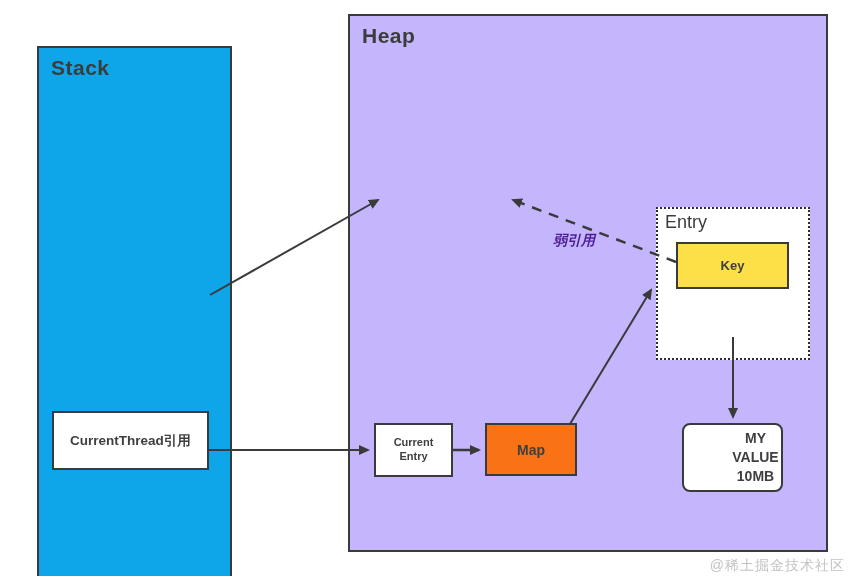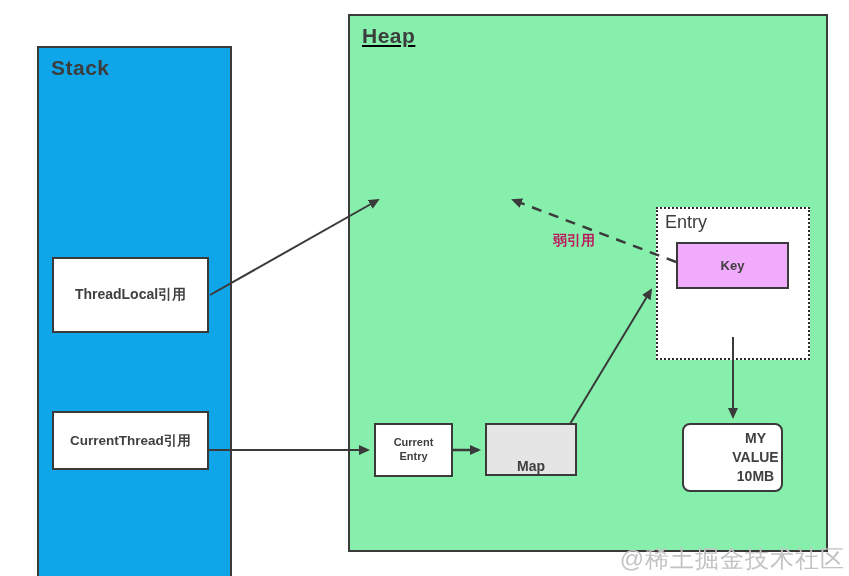--- a/index.html
+++ b/index.html
@@ -24,22 +24,21 @@
   }
   .region-stack {
     left: 37px; top: 14px;
     width: 195px; height: 539px;
     background: #0ea5e9;
     margin-top: 32px;
   }
   .region-heap {
     left: 348px; top: 14px;
     width: 480px; height: 538px;
-    background: #86efac;
-    text-decoration: underline;
+    background: #c4b5fd;
   }
   .region-title {
     font-size: 21px;
     font-weight: 700;
     color: #3c3c3c;
     padding: 8px 0 0 12px;
     letter-spacing: 0.5px;
   }
   
   svg.edges {
@@ -61,78 +60,76 @@
     align-items: center;
     justify-content: center;
     text-align: center;
     z-index: 2;
     font-size: 14px;
   }
   .node-threadlocal      { left: 383px; top: 172px; width: 121px; height: 48px; }
   .node-threadlocal-ref  { left: 52px;  top: 257px; width: 157px; height: 76px; }
   .node-currentthread-ref{ left: 52px;  top: 411px; width: 157px; height: 59px; font-size: 13.5px; }
   .node-current-thread   { left: 374px; top: 423px; width: 79px;  height: 54px; font-size: 11px; line-height: 1.25; }
-  .node-map              { left: 485px; top: 423px; width: 92px;  height: 53px; background: #e5e5e5; align-items: flex-end; }
+  .node-map              { left: 485px; top: 423px; width: 92px;  height: 53px; background: #f97316; }
   .node-entry {
     left: 656px; top: 207px; width: 154px; height: 153px;
     border: 2px dotted #2c2c2c;
     background: #ffffff;
     display: block;
     z-index: 2;
   }
   .entry-title {
     font-size: 18px;
     font-weight: 400;
     color: #3c3c3c;
     padding: 3px 0 0 7px;
     text-align: left;
   }
-  .node-key   { left: 676px; top: 242px; width: 113px; height: 47px; background: #f0abfc; font-size: 13px; }
+  .node-key   { left: 676px; top: 242px; width: 113px; height: 47px; background: #fde047; font-size: 13px; }
   .node-value { left: 676px; top: 289px; width: 113px; height: 47px; background: #e4625f; font-size: 13px; color: #462a2a; }
   .node-my-value {
     left: 682px; top: 423px; width: 101px; height: 69px;
     border-radius: 8px;
     line-height: 1.35;
     padding-left: 46px;
   }
   .two-line span { display: block; }
   
   .weak-ref-label {
     position: absolute;
     left: 553px; top: 232px;
     font-size: 14px;
     font-weight: 700;
-    color: #be185d;
+    color: #4c1d95;
     z-index: 4;
+    font-style: italic;
   }
   .watermark {
     position: absolute;
     right: 4px; bottom: 1px;
-    font-size: 24px;
+    font-size: 14px;
     color: #c3c3c3;
     letter-spacing: 1px;
     z-index: 5;
   }
 </style>
 </head>
 <body>
 
 <div class="canvas">
 
   <div class="region region-stack">
     <div class="region-title">Stack</div>
   </div>
   <div class="region region-heap">
     <div class="region-title">Heap</div>
   </div>
 
 
-  <div class="node node-threadlocal-ref">
-    <span>ThreadLocal引用</span>
-  </div>
 
   <div class="node node-currentthread-ref">
     <span>CurrentThread引用</span>
   </div>
 
   <div class="node node-current-thread two-line">
     <div>
       <span>Current</span>
       <span>Entry</span>
     </div>

